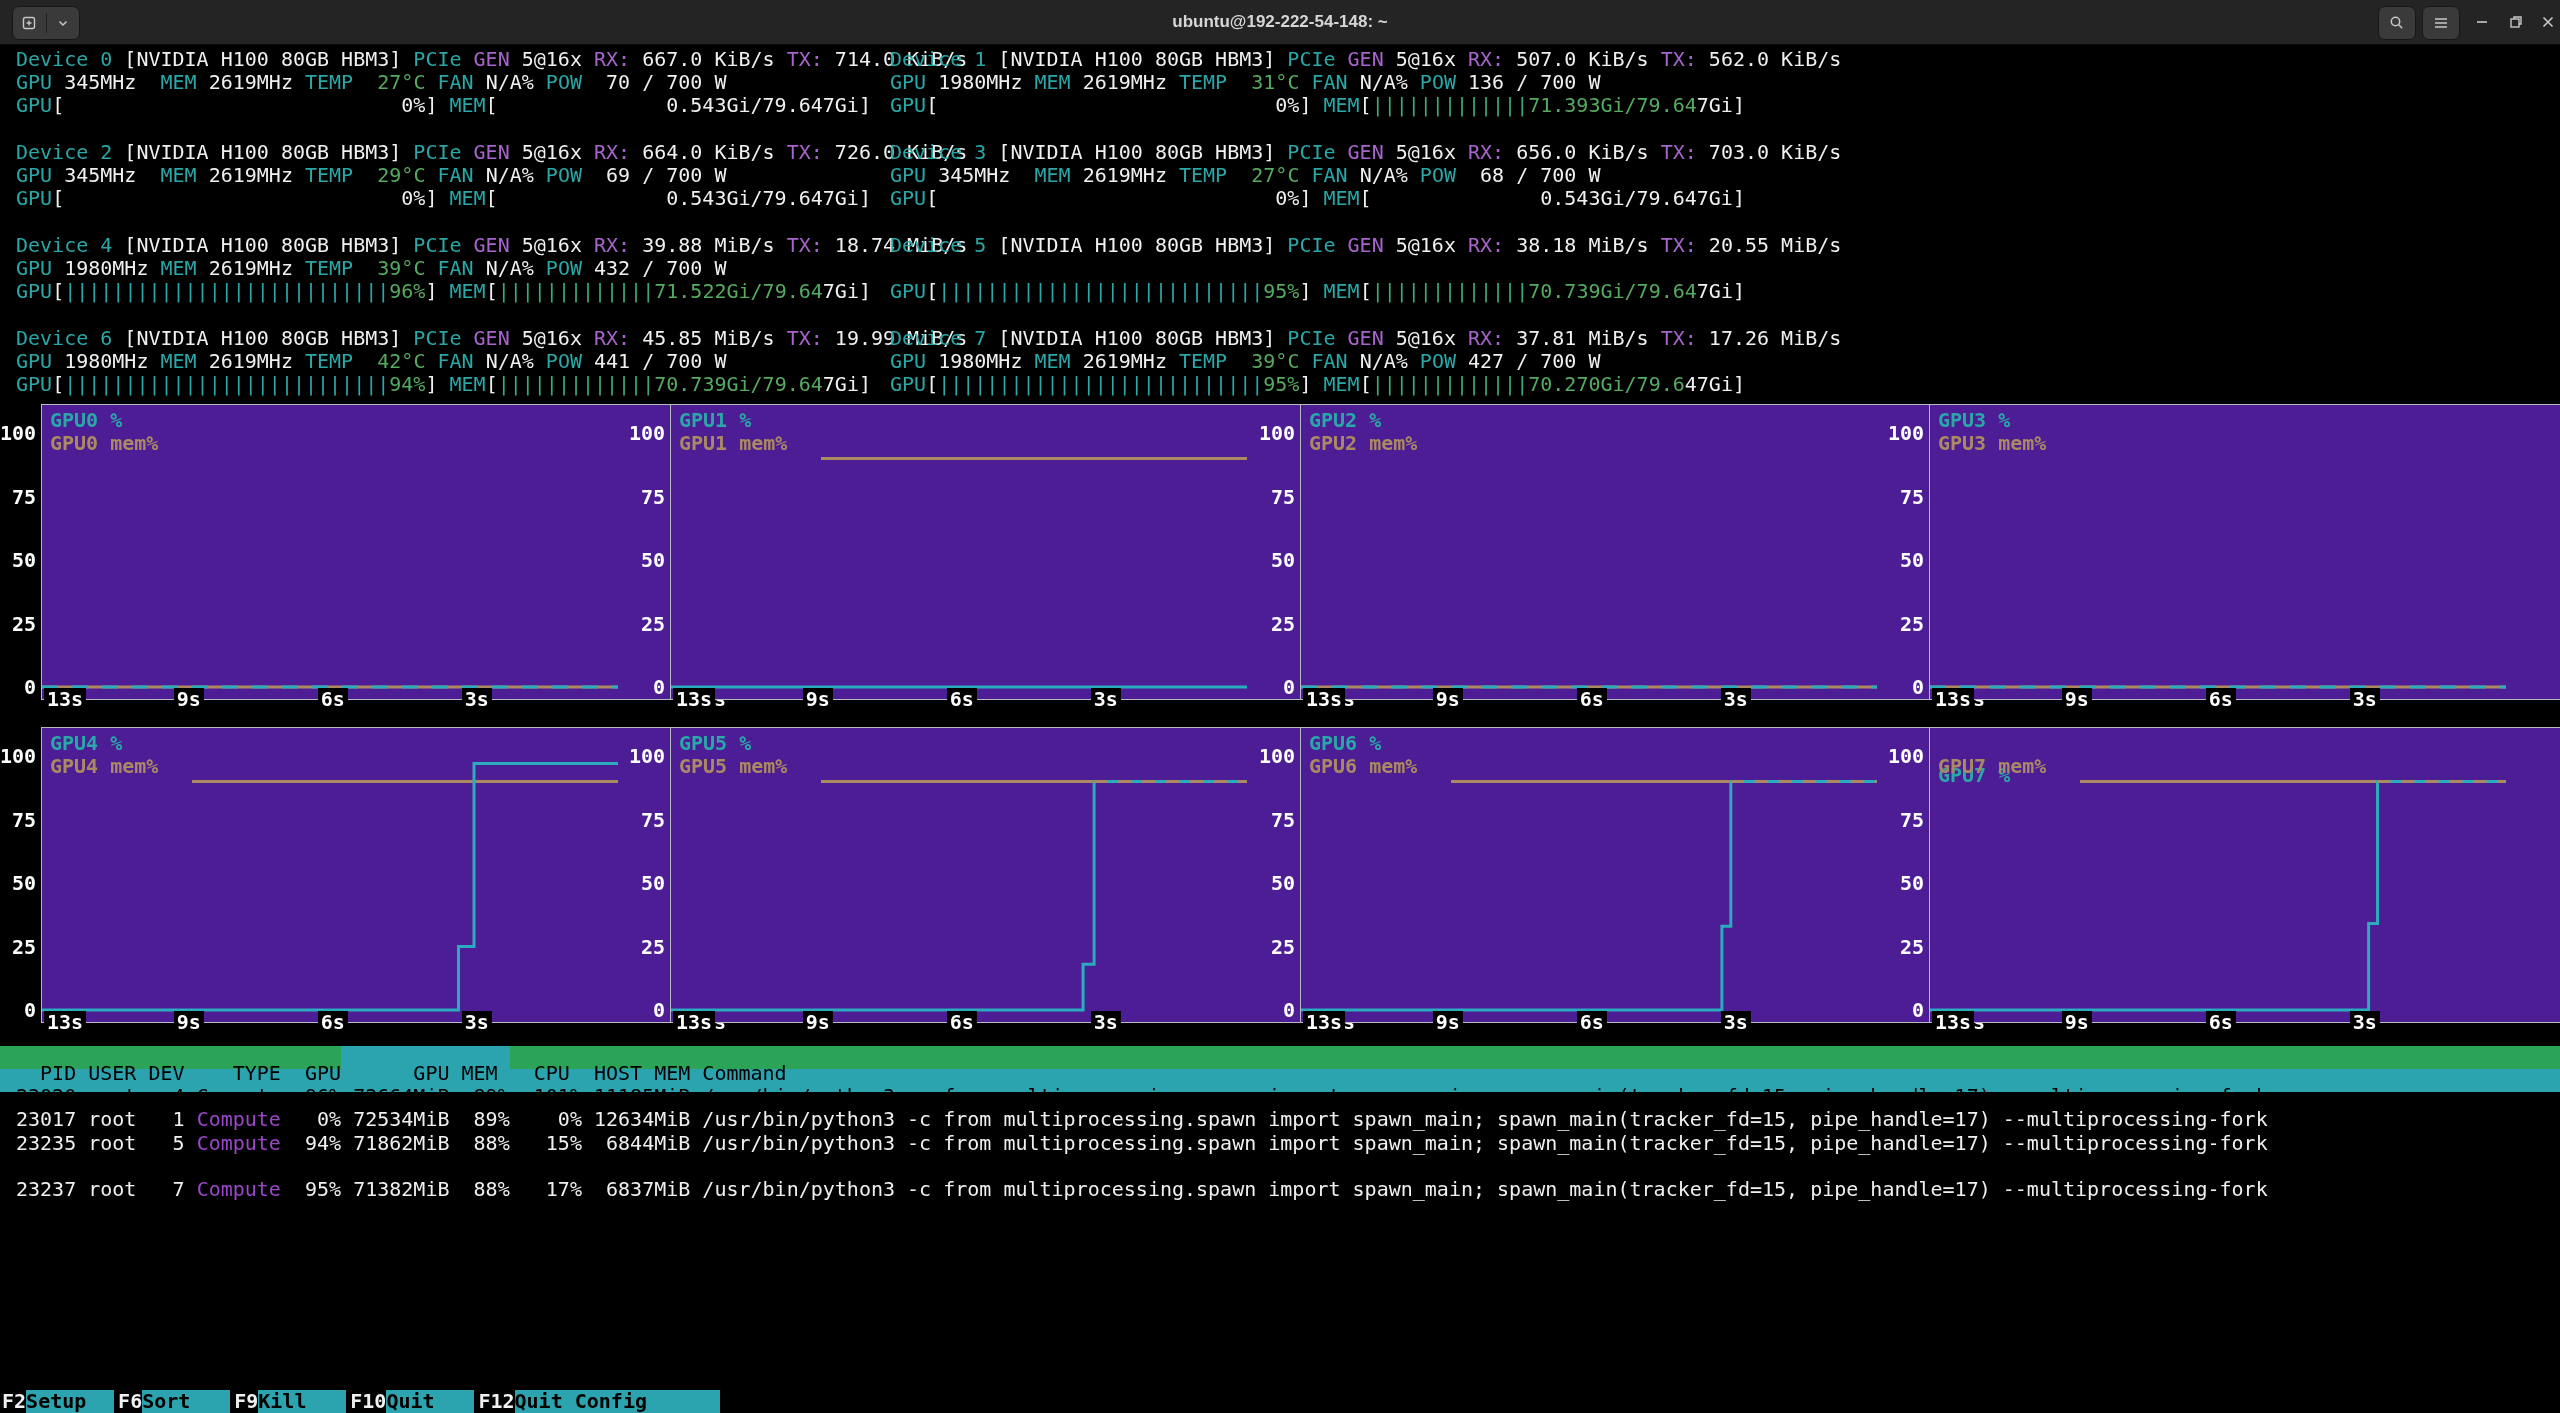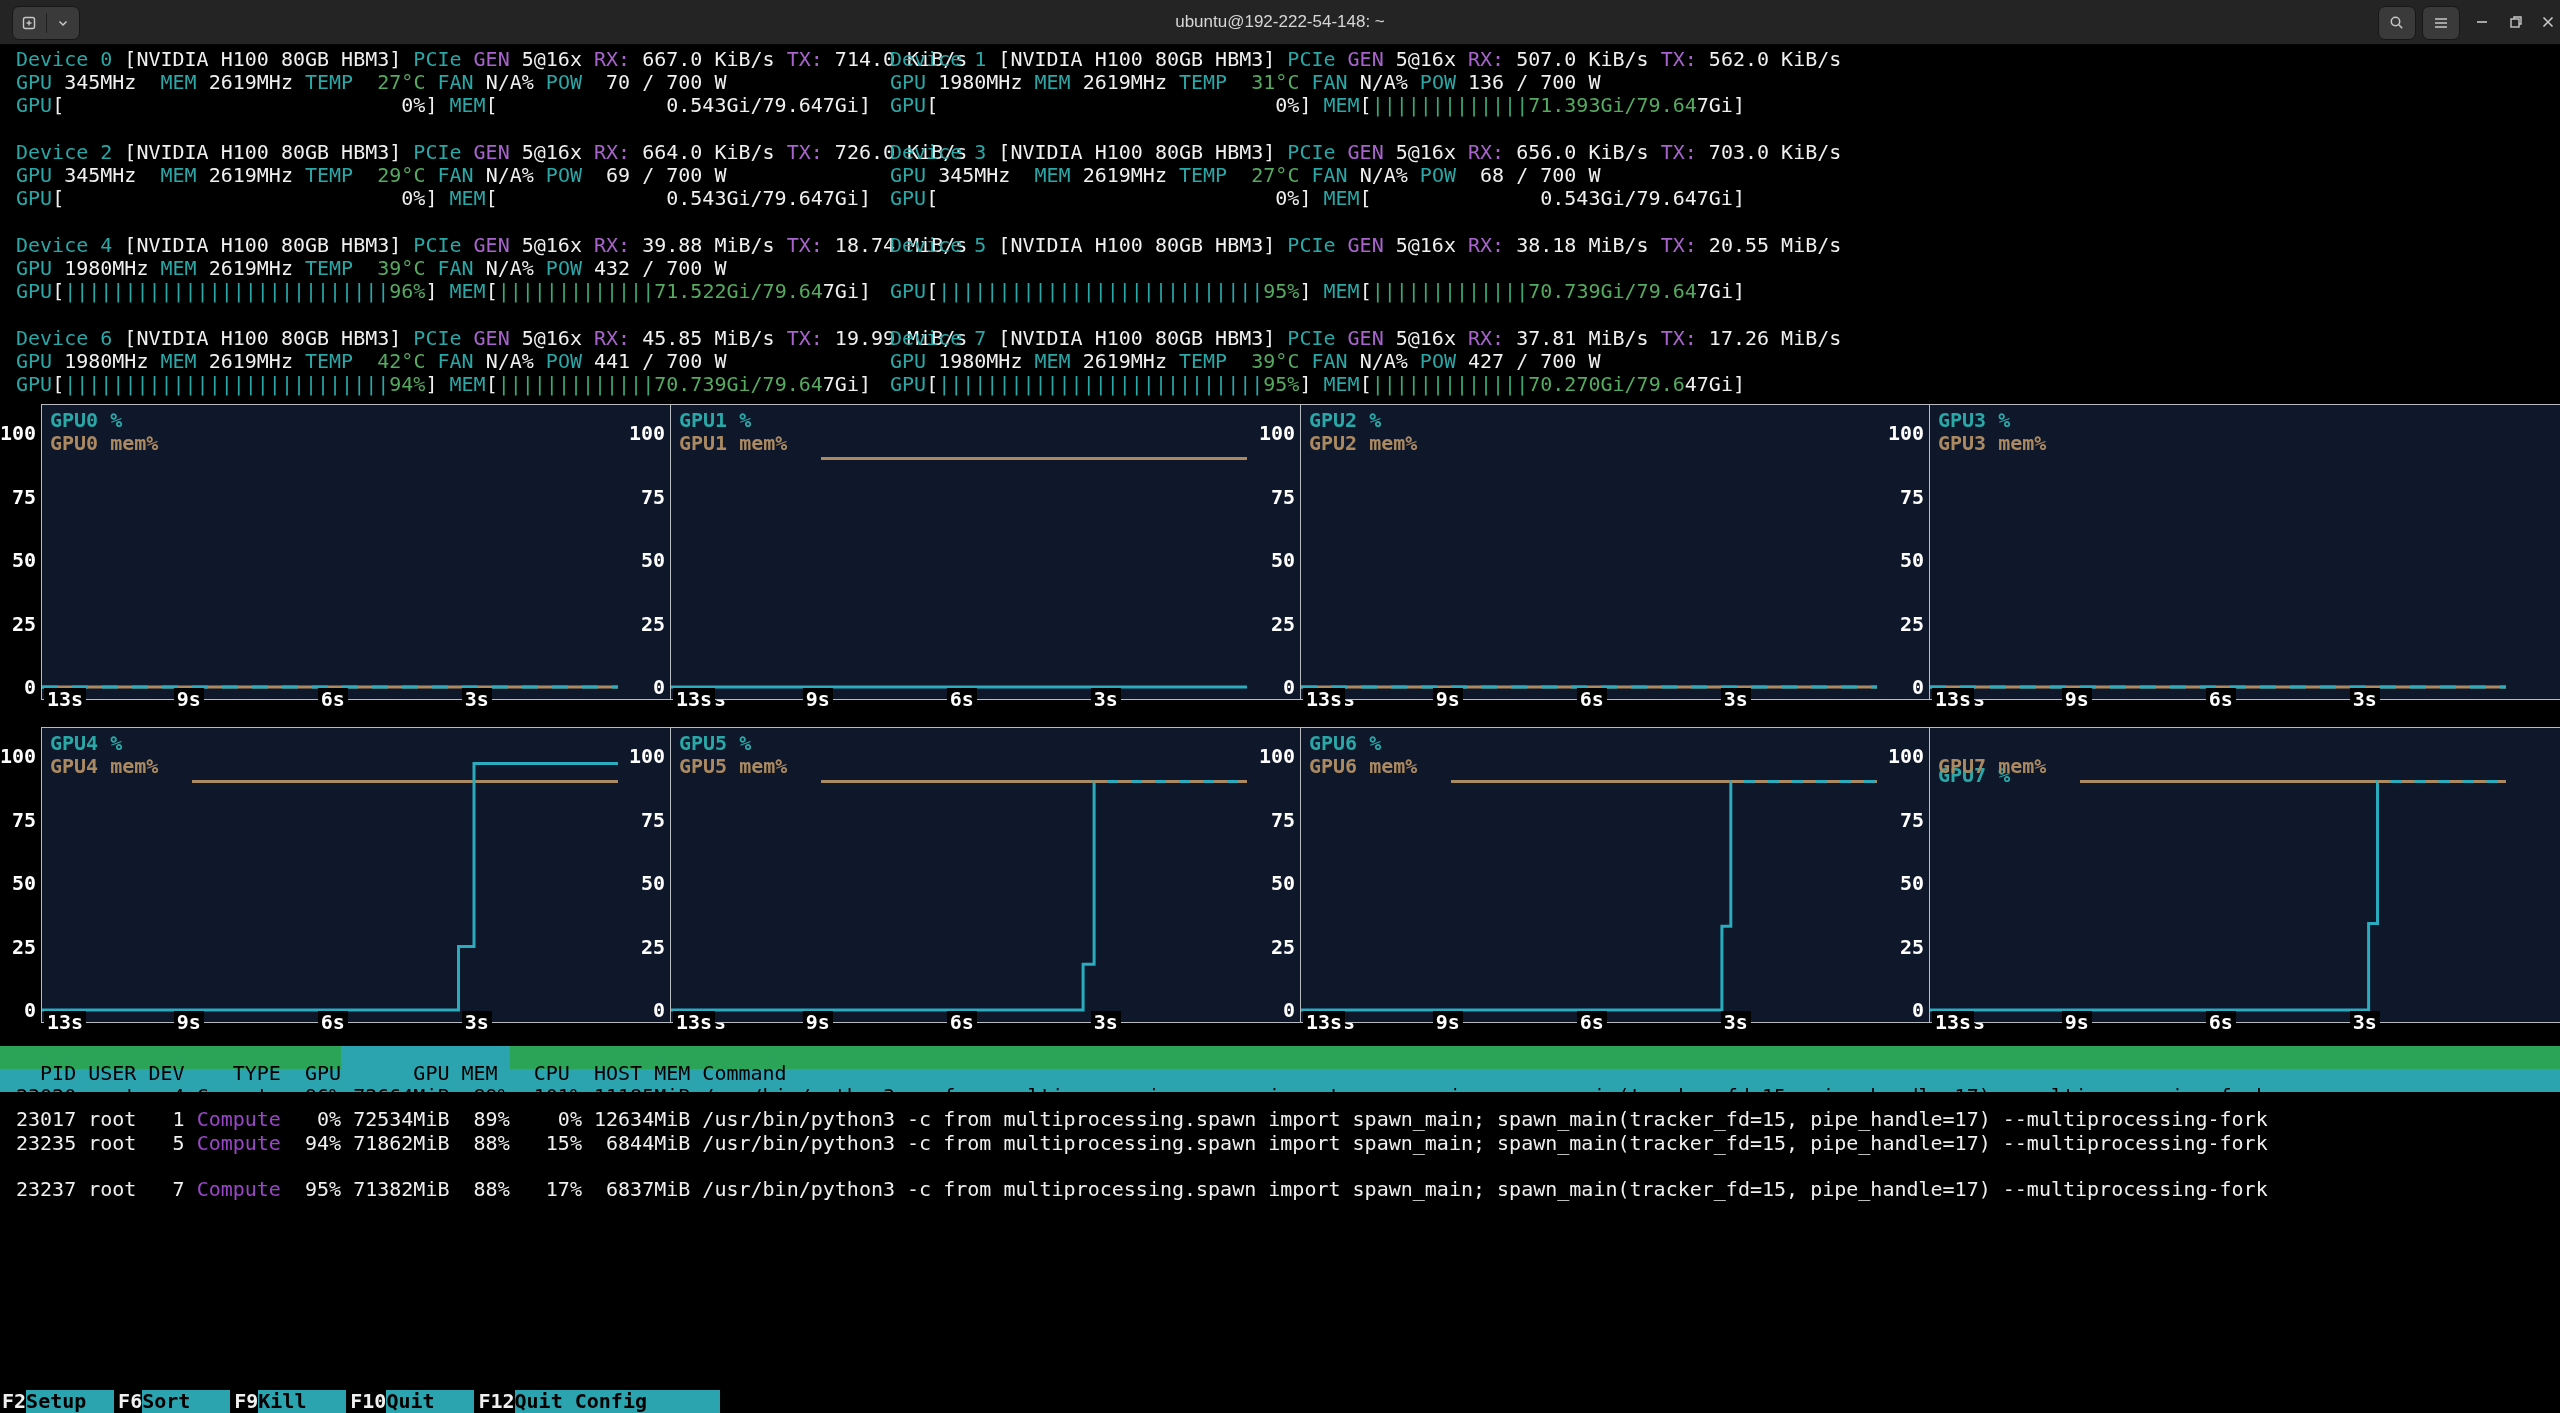--- a/index.html
+++ b/index.html
@@ -6,31 +6,31 @@
   #screen{position:relative;width:2560px;height:1413px;background:#000;overflow:hidden;}
 
   
   #titlebar{position:absolute;left:0;top:0;width:2560px;height:44px;background:#242424;border-bottom:1px solid #050505;}
   .hbtn{position:absolute;top:6px;height:32px;background:#3a3a3a;border:1px solid #171717;border-radius:7px;display:flex;align-items:center;justify-content:center;}
   .hbtn svg{display:block;}
   #newtab-group{left:12px;width:66px;display:flex;padding:0;}
   #newtab-group .seg{flex:1;display:flex;align-items:center;justify-content:center;height:100%;}
   #newtab-group .divider{width:1px;height:20px;background:#202020;}
   #win-title{position:absolute;left:0;top:0;width:2560px;height:44px;display:flex;align-items:center;justify-content:center;
-     font-family:"Liberation Sans",sans-serif;font-weight:normal;font-size:17px;color:#d6d6d6;pointer-events:none;}
+     font-family:"Liberation Sans",sans-serif;font-weight:bold;font-size:17px;color:#d6d6d6;pointer-events:none;}
   .plainicon{position:absolute;top:14px;}
 
   
   .tl{position:absolute;white-space:pre;font-family:"DejaVu Sans Mono",monospace;font-weight:normal;font-size:20px;line-height:23px;height:23px;color:#f0f0f0;}
   .seg-w{color:#f0f0f0;} .seg-c{color:#2aa7a7;} .seg-m{color:#a864cc;} .seg-g{color:#55ab60;}
   .seg-o{color:#ab8a62;} .seg-p{color:#9a46c8;} .seg-k{color:#000;}
   .seg-bc{color:#2aa7a7;} .seg-bg{color:#3aa878;}
 
   
-  .gbox{position:absolute;width:691px;height:296px;border:1px solid #b9bcbe;box-sizing:border-box;background:#0f172a;padding-left:8px;}
+  .gbox{position:absolute;width:691px;height:296px;border:1px solid #b9bcbe;box-sizing:border-box;background:#4c1d95;padding-left:8px;}
   .gsvg{position:absolute;left:0;top:0;}
   .glegend{position:absolute;left:8px;font-family:"DejaVu Sans Mono",monospace;font-weight:bold;font-size:20px;line-height:23px;white-space:pre;}
   .gylab{position:absolute;left:-54px;width:48px;text-align:right;font-family:"DejaVu Sans Mono",monospace;font-weight:bold;font-size:20px;line-height:23px;color:#fff;}
   .gxlab{position:absolute;top:283px;background:#000;padding:0 3px;font-family:"DejaVu Sans Mono",monospace;font-weight:bold;font-size:20px;line-height:23px;color:#fff;}
 
   
   .prow{position:absolute;left:0;width:2560px;height:23px;}
   .prow .tl{left:16px;top:0;margin-top:16px;}
   #ptable-header{background:#2ca457;}
   #ptable-header .sort-col{position:absolute;left:341px;top:0;width:169px;height:23px;background:#2ba4b0;}

